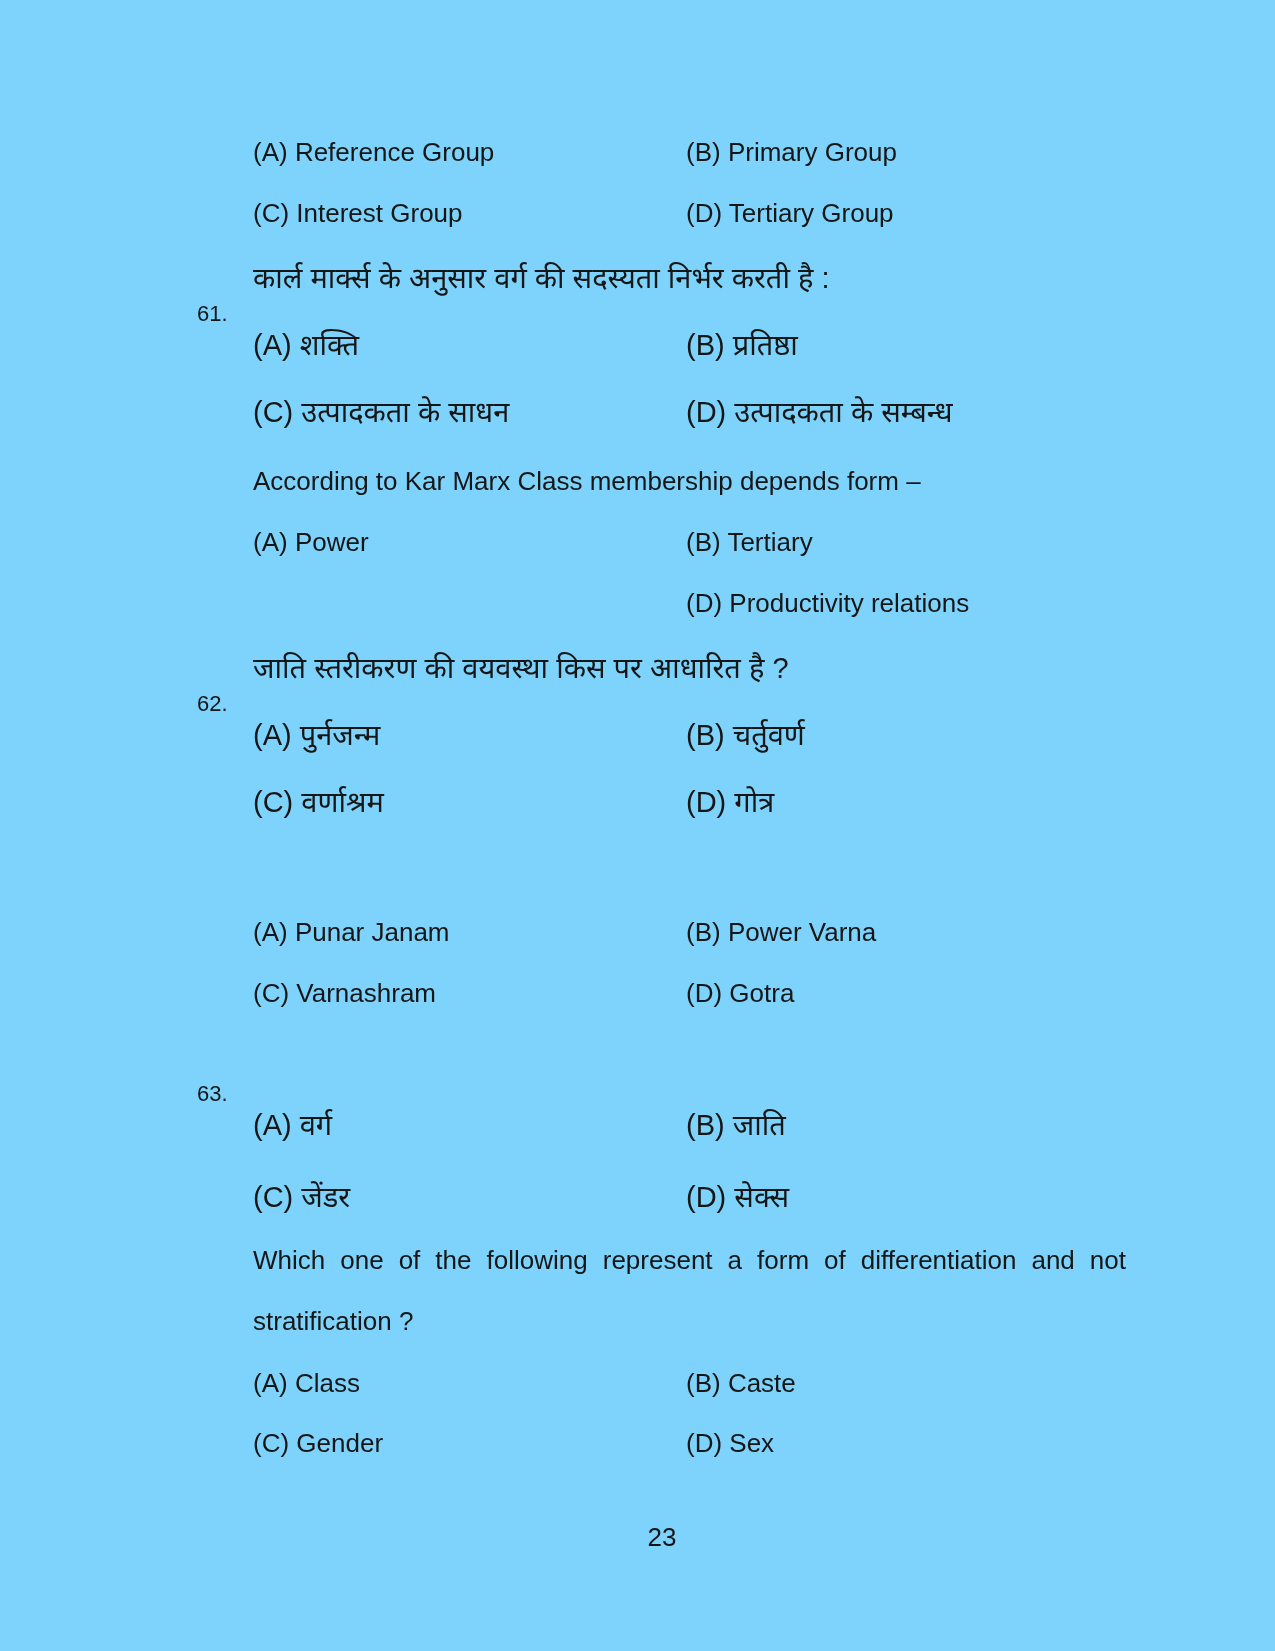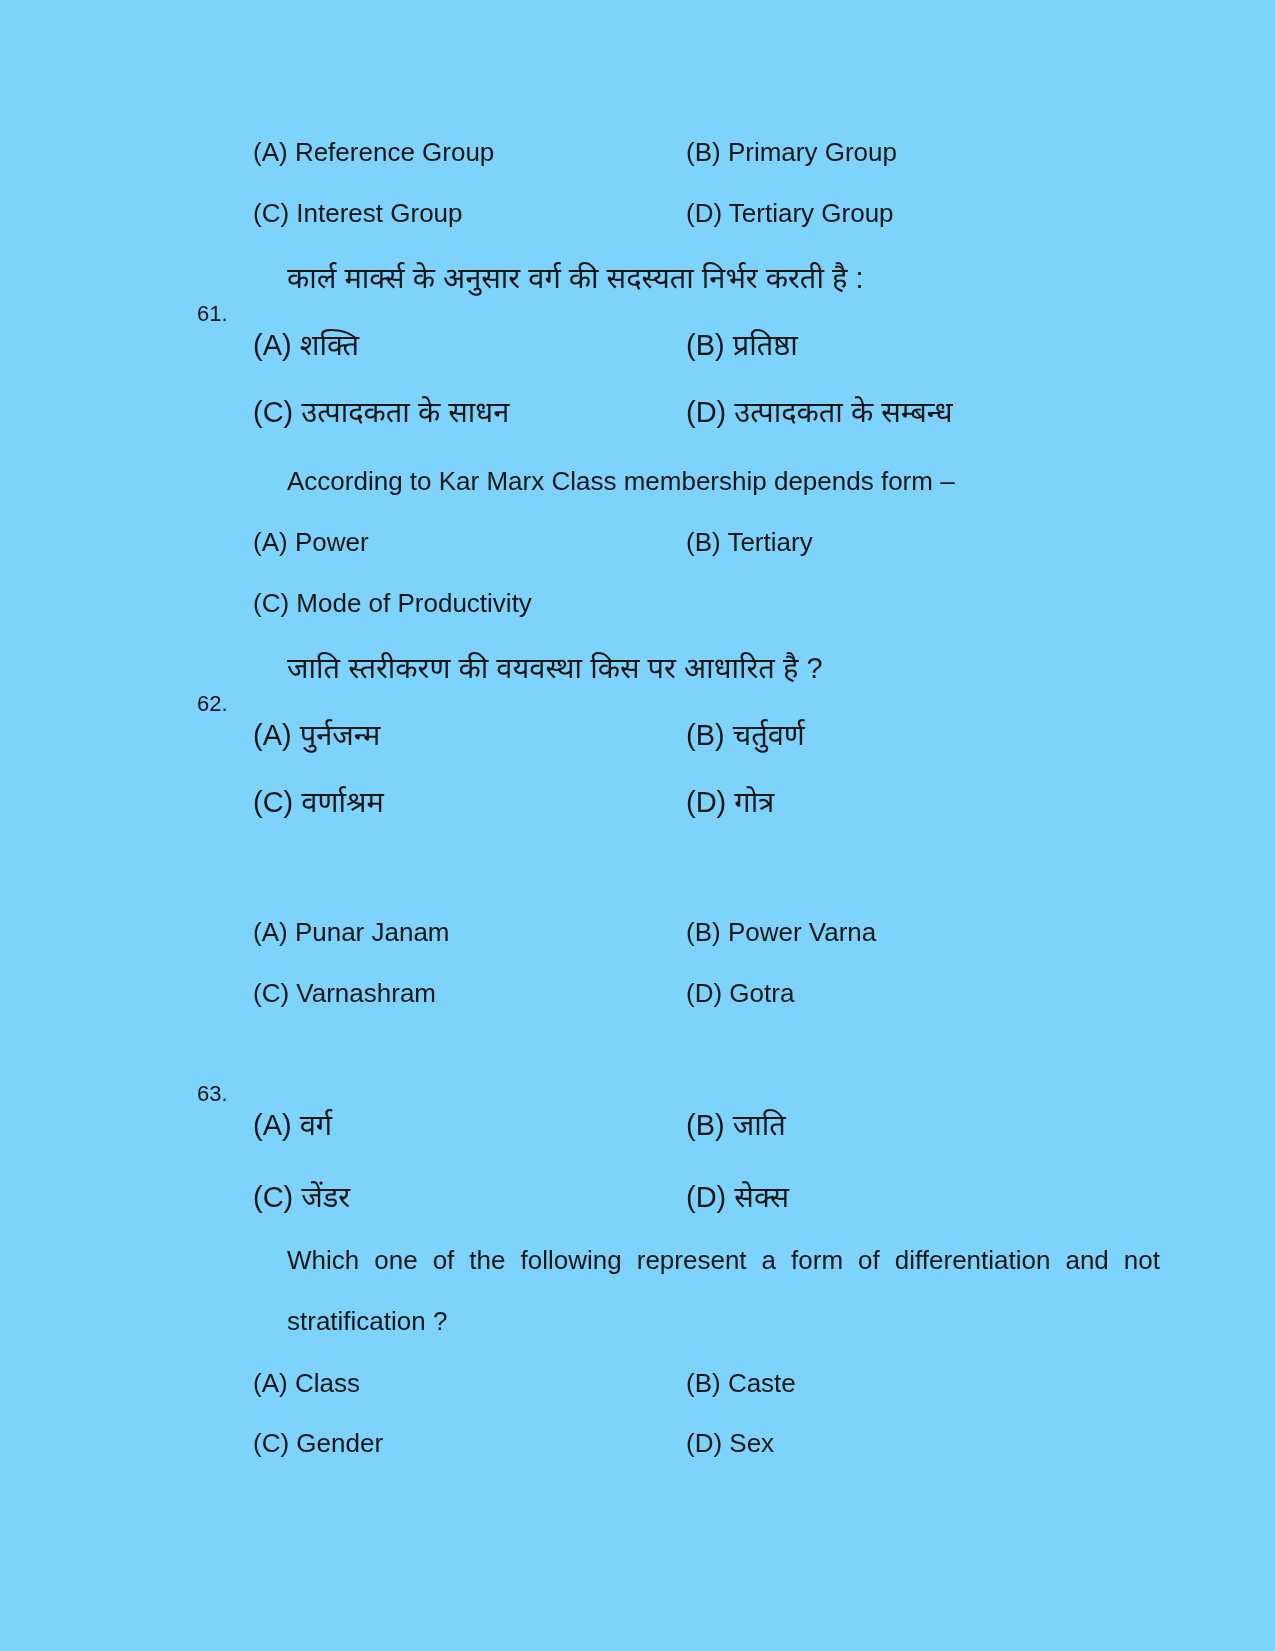--- a/index.html
+++ b/index.html
@@ -28,21 +28,21 @@
   .justified {
     white-space: normal;
     text-align: justify;
     text-align-last: justify;
     width: 873px;
     overflow: hidden;
   }
   .col1 { left: 253px; }
   .col2 { left: 686px; text-align: center; }
   .qcol { left: 197px; margin-top: 33px; }
-  .tcol { left: 253px; margin-left: 34px; }
+  .tcol { left: 253px; }
   .pageno {
     position: absolute;
     left: 197px;
     width: 930px;
     text-align: center;
     height: 40px;
     line-height: 40px;
     font-size: 26px;
   }
 </style>
@@ -61,21 +61,21 @@
 
   <div class="line hin col1" style="top:325px">(A) शक्ति</div>
   <div class="line hin col2" style="top:325px">(B) प्रतिष्ठा</div>
   <div class="line hin col1" style="top:392px">(C) उत्पादकता के साधन</div>
   <div class="line hin col2" style="top:392px">(D) उत्पादकता के सम्बन्ध</div>
 
   <div class="line eng tcol" style="top:461px">According to Kar Marx Class membership depends form –</div>
 
   <div class="line eng col1" style="top:522px">(A) Power</div>
   <div class="line eng col2" style="top:522px">(B) Tertiary</div>
-  <div class="line eng col1" style="top:583px">(C) Mode of Productivity</div>
+  <div class="line eng col2" style="top:583px">(D) Productivity relations</div>
 
   <div class="line qnum qcol" style="top:651px">62.</div>
   <div class="line hin tcol" style="top:648px">जाति स्तरीकरण की वयवस्था किस पर आधारित है ?</div>
 
   <div class="line hin col1" style="top:715px">(A) पुर्नजन्म</div>
   <div class="line hin col2" style="top:715px">(B) चर्तुवर्ण</div>
   <div class="line hin col1" style="top:782px">(C) वर्णाश्रम</div>
   <div class="line hin col2" style="top:782px">(D) गोत्र</div>
 
 
@@ -92,14 +92,15 @@
   <div class="line hin col2" style="top:1177px">(D) सेक्स</div>
 
   <div class="line eng tcol justified" style="top:1240px">Which one of the following represent a form of differentiation and not</div>
   <div class="line eng tcol" style="top:1301px">stratification ?</div>
 
   <div class="line eng col1" style="top:1363px">(A) Class</div>
   <div class="line eng col2" style="top:1363px">(B) Caste</div>
   <div class="line eng col1" style="top:1423px">(C) Gender</div>
   <div class="line eng col2" style="top:1423px">(D) Sex</div>
 
+  <div class="pageno" style="top:1517px">23</div>
 
 </div>
 
 </body></html>

